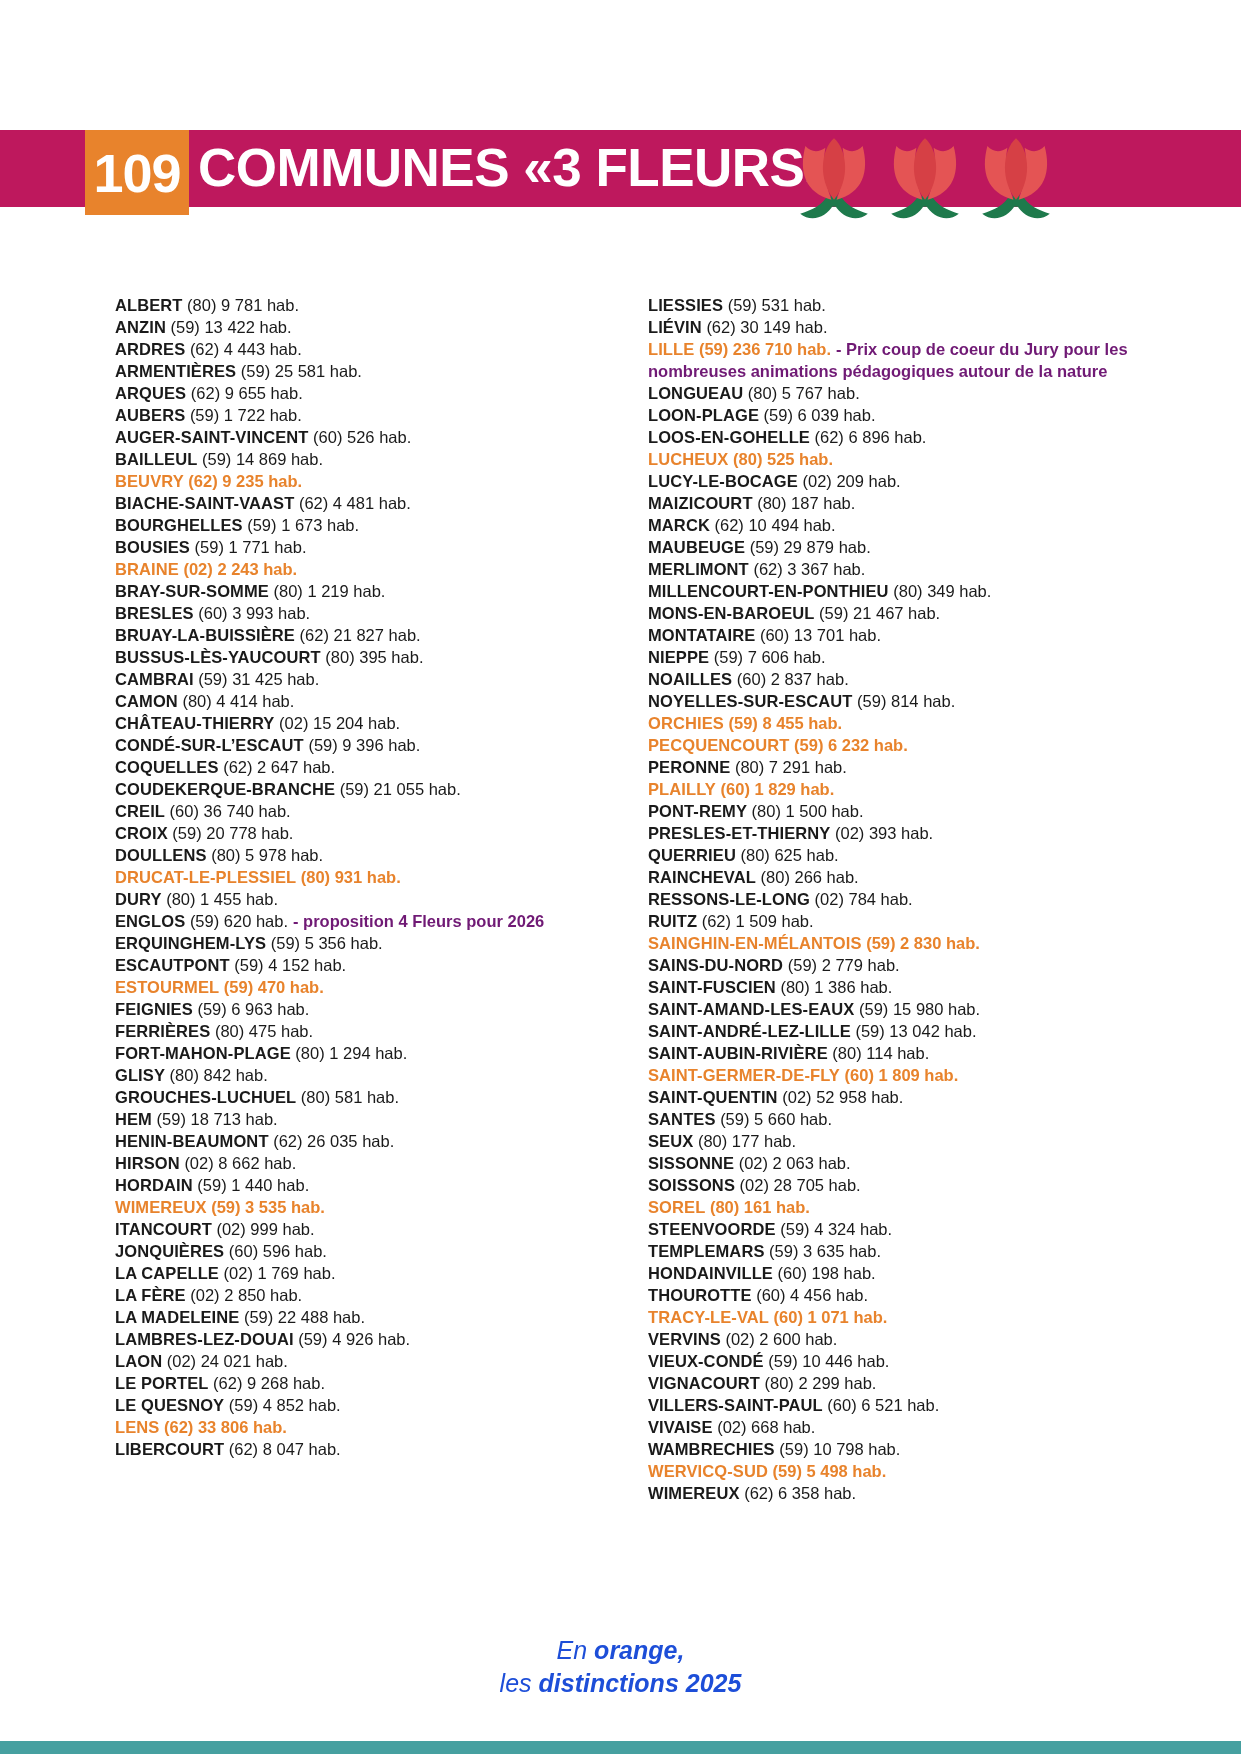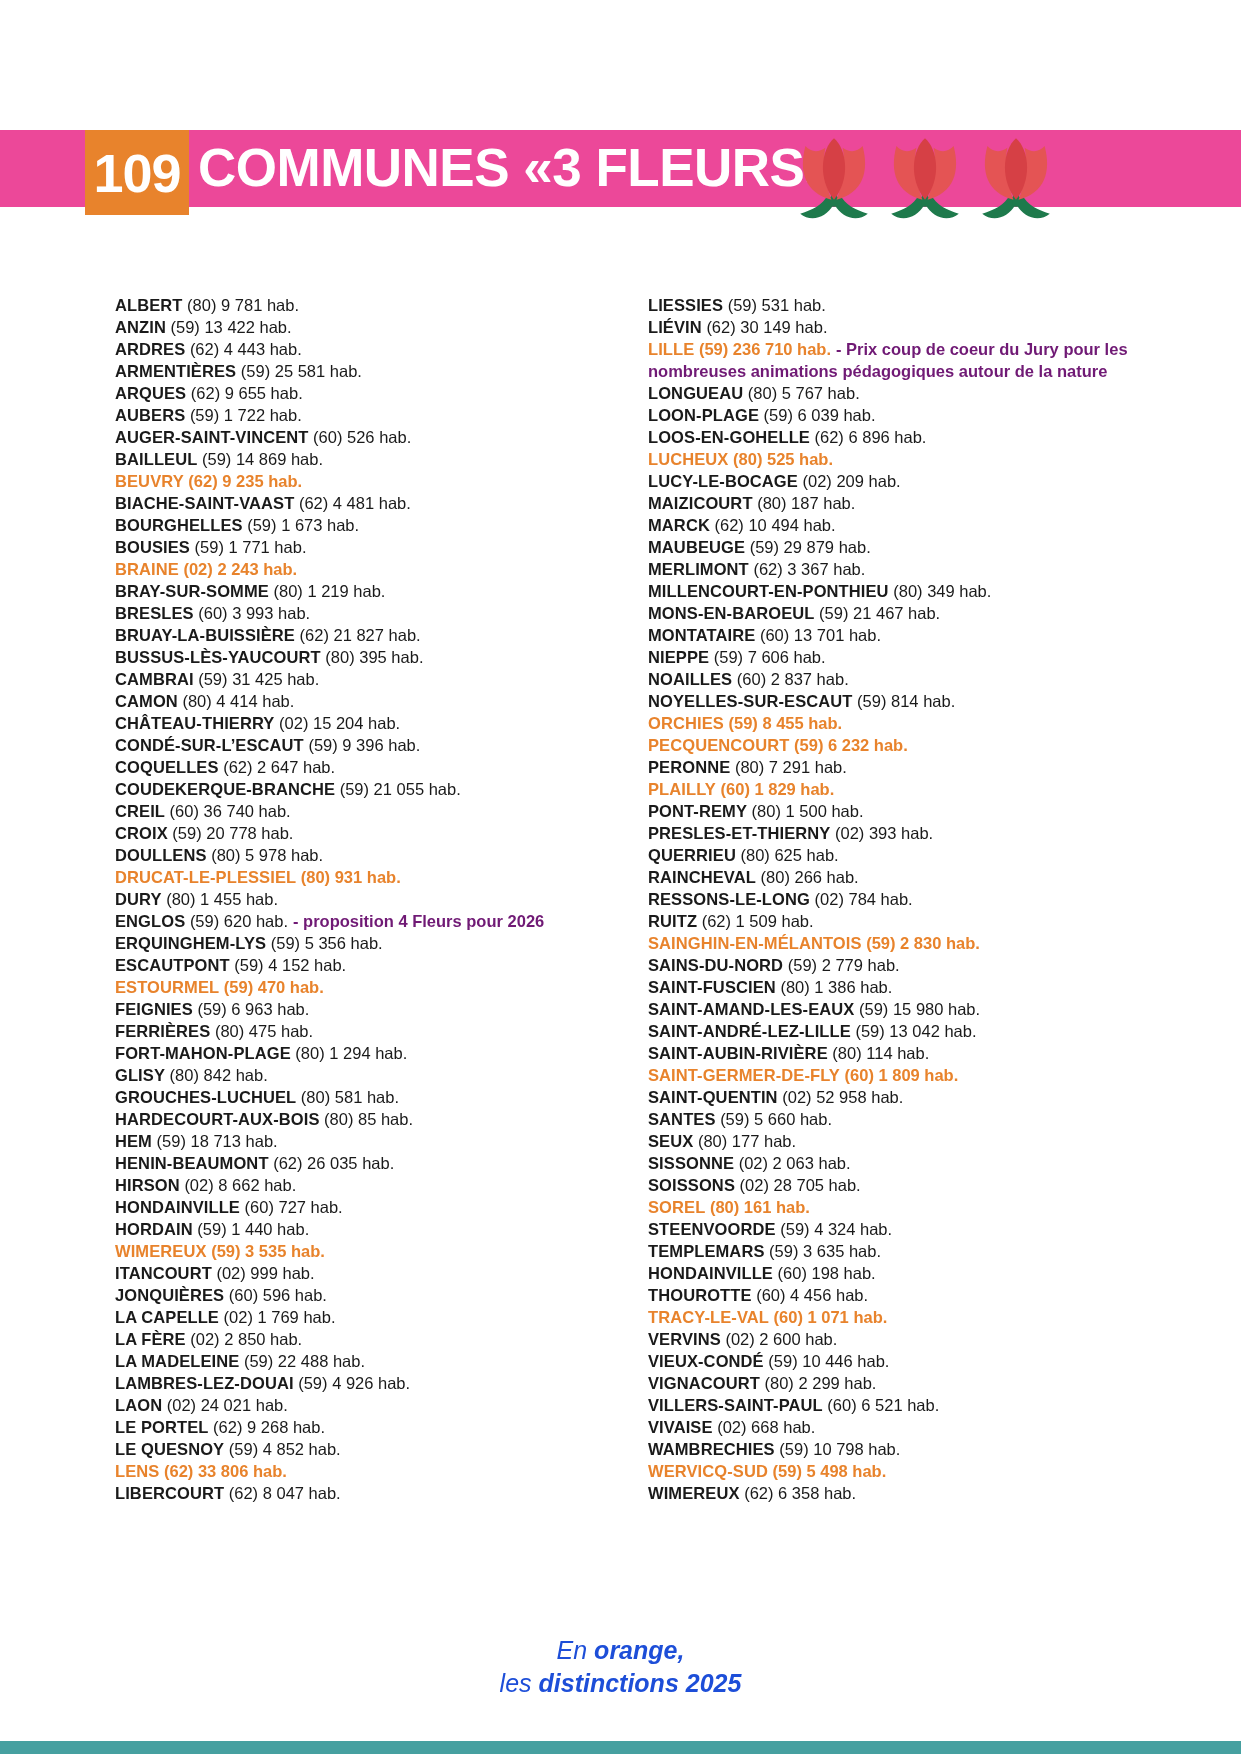--- a/index.html
+++ b/index.html
@@ -7,21 +7,21 @@
     position:relative;
     width:1241px;height:1754px;
     margin:0 auto;
     background:#ffffff;
     overflow:hidden;
     font-family:"Liberation Sans", sans-serif;
   }
   
   .band{
     position:absolute;left:0;right:0;top:130px;height:77px;
-    background:#ec4899;
+    background:#be185d;
   }
   .count-box{
     position:absolute;left:85px;top:0;width:104px;height:85px;
     background:#E8832C;
     display:flex;align-items:center;justify-content:center;
   }
   .count-box span{
     color:#ffffff;font-size:54px;font-weight:700;letter-spacing:-1px;line-height:1;
   }
   .band-title{
@@ -127,25 +127,23 @@
         <div class="entry"><span class="cname">DURY</span> <span class="cinfo">(80) 1 455 hab.</span></div>
         <div class="entry"><span class="cname">ENGLOS</span> <span class="cinfo">(59) 620 hab.</span><span class="cnote">- proposition 4 Fleurs pour 2026</span></div>
         <div class="entry"><span class="cname">ERQUINGHEM-LYS</span> <span class="cinfo">(59) 5 356 hab.</span></div>
         <div class="entry"><span class="cname">ESCAUTPONT</span> <span class="cinfo">(59) 4 152 hab.</span></div>
         <div class="entry orange"><span class="cname">ESTOURMEL</span> <span class="cinfo">(59) 470 hab.</span></div>
         <div class="entry"><span class="cname">FEIGNIES</span> <span class="cinfo">(59) 6 963 hab.</span></div>
         <div class="entry"><span class="cname">FERRIÈRES</span> <span class="cinfo">(80) 475 hab.</span></div>
         <div class="entry"><span class="cname">FORT-MAHON-PLAGE</span> <span class="cinfo">(80) 1 294 hab.</span></div>
         <div class="entry"><span class="cname">GLISY</span> <span class="cinfo">(80) 842 hab.</span></div>
         <div class="entry"><span class="cname">GROUCHES-LUCHUEL</span> <span class="cinfo">(80) 581 hab.</span></div>
-        <div class="entry"><span class="cname">HARDECOURT-AUX-BOIS</span> <span class="cinfo">(80) 85 hab.</span></div>
         <div class="entry"><span class="cname">HEM</span> <span class="cinfo">(59) 18 713 hab.</span></div>
         <div class="entry"><span class="cname">HENIN-BEAUMONT</span> <span class="cinfo">(62) 26 035 hab.</span></div>
         <div class="entry"><span class="cname">HIRSON</span> <span class="cinfo">(02) 8 662 hab.</span></div>
-        <div class="entry"><span class="cname">HONDAINVILLE</span> <span class="cinfo">(60) 727 hab.</span></div>
         <div class="entry"><span class="cname">HORDAIN</span> <span class="cinfo">(59) 1 440 hab.</span></div>
         <div class="entry orange"><span class="cname">WIMEREUX</span> <span class="cinfo">(59) 3 535 hab.</span></div>
         <div class="entry"><span class="cname">ITANCOURT</span> <span class="cinfo">(02) 999 hab.</span></div>
         <div class="entry"><span class="cname">JONQUIÈRES</span> <span class="cinfo">(60) 596 hab.</span></div>
         <div class="entry"><span class="cname">LA CAPELLE</span> <span class="cinfo">(02) 1 769 hab.</span></div>
         <div class="entry"><span class="cname">LA FÈRE</span> <span class="cinfo">(02) 2 850 hab.</span></div>
         <div class="entry"><span class="cname">LA MADELEINE</span> <span class="cinfo">(59) 22 488 hab.</span></div>
         <div class="entry"><span class="cname">LAMBRES-LEZ-DOUAI</span> <span class="cinfo">(59) 4 926 hab.</span></div>
         <div class="entry"><span class="cname">LAON</span> <span class="cinfo">(02) 24 021 hab.</span></div>
         <div class="entry"><span class="cname">LE PORTEL</span> <span class="cinfo">(62) 9 268 hab.</span></div>

